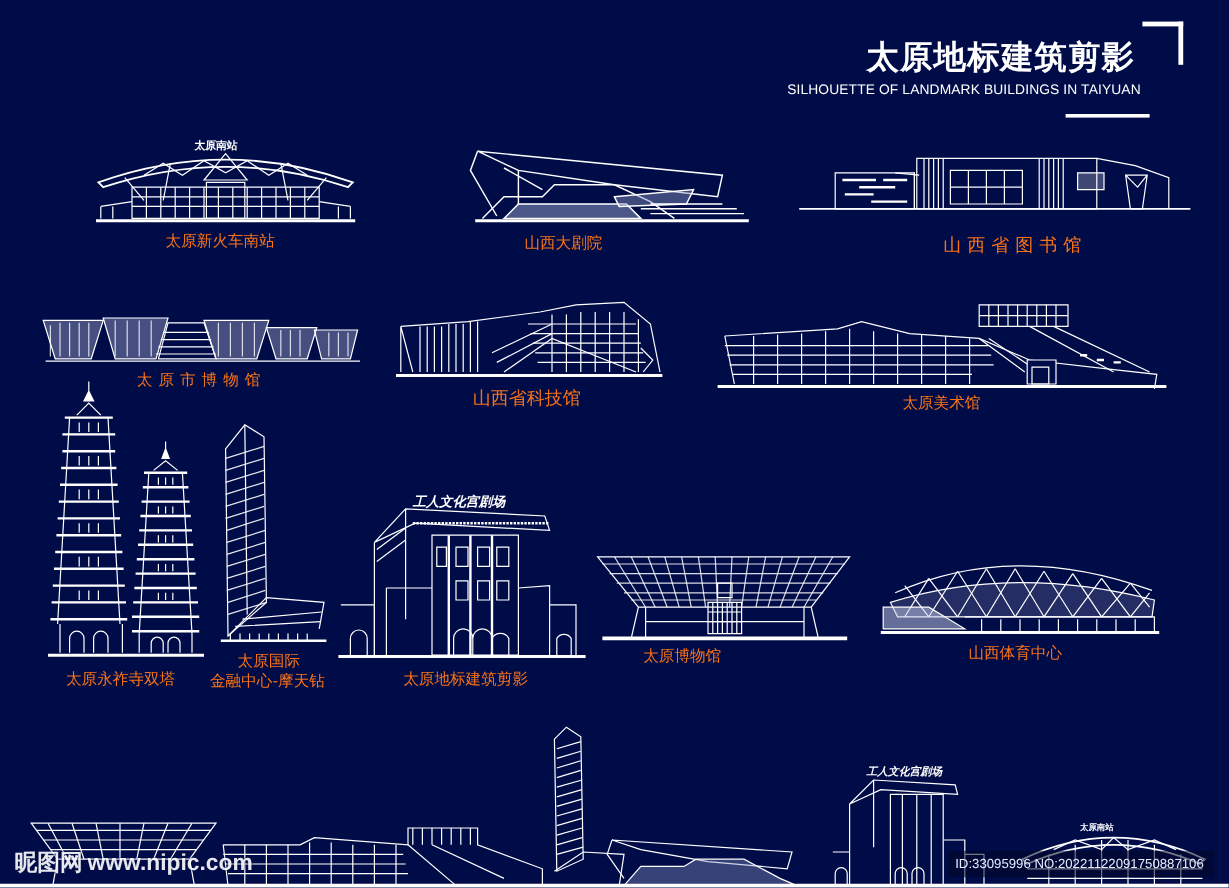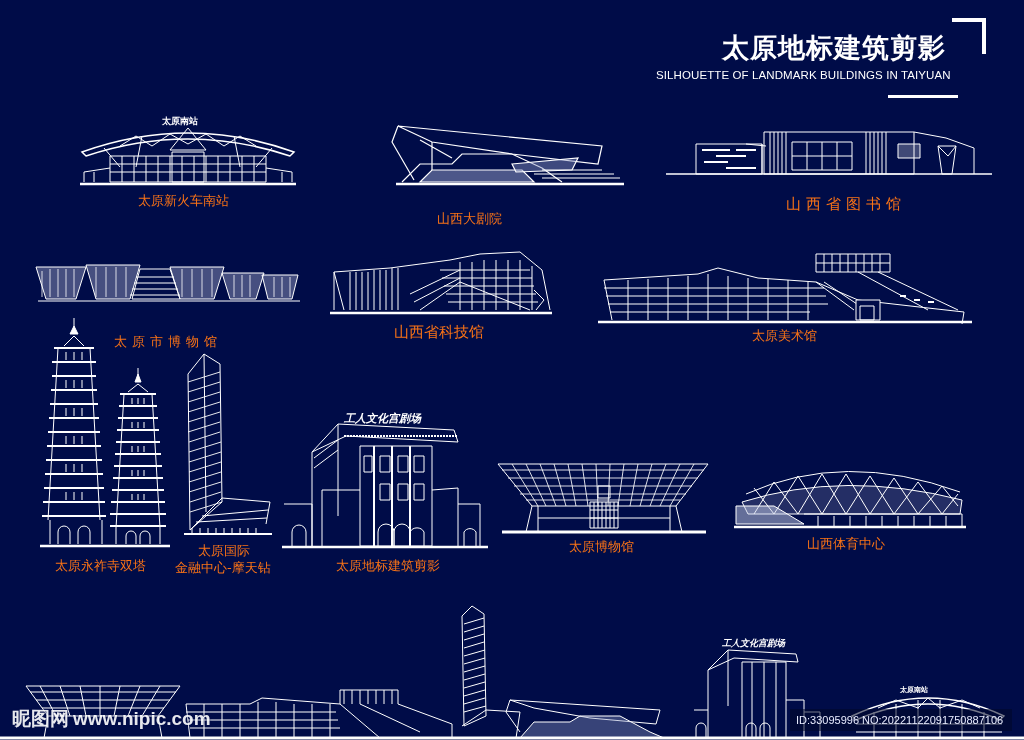--- a/index.html
+++ b/index.html
@@ -45,21 +45,21 @@
   <svg class="bldg" style="left:392px;top:124px" width="232" height="64" viewBox="0 0 232 64" fill="none" stroke="#fff" stroke-width="1.2">
     <path d="M6 2 L210 22 L206 40 L120 30 L40 18 Z"></path>
     <path d="M6 2 L0 18 L22 56"></path>
     <path d="M28 16 L60 34 M40 18 L40 46"></path>
     <path d="M10 58 L28 40 L60 40 L70 30 L120 30 L150 44 L170 58"></path>
     <path d="M28 58 L40 46 L130 46 L142 58 Z" fill="#8a95c0" fill-opacity="0.55"></path>
     <path d="M120 40 L186 34 L180 46 L124 48 Z" fill="#8a95c0" fill-opacity="0.45"></path>
     <path d="M142 50 L222 50 M150 54 L228 54 M150 46 L210 46"></path>
     <path d="M4 60h228" stroke-width="2.5"></path>
   </svg>
-  <div class="label" style="left:437px;top:210px">山西大剧院</div>
+  <div class="label" style="left:437px;top:194px">山西大剧院</div>
 
   <svg class="bldg" style="left:666px;top:128px" width="326" height="48" viewBox="0 0 326 48" fill="none" stroke="#fff" stroke-width="1">
     <rect x="30" y="16" width="66" height="30"></rect>
     <path d="M36 22h28 M50 28h30 M38 34h24 M60 40h30 M70 22h20" stroke-width="2"></path>
     <path d="M96 16 L96 46 M80 16 L100 18"></path>
     <rect x="98" y="4" width="150" height="42"></rect>
     <path d="M104 4v42 M108 4v42 M112 4v42 M116 4v42 M120 4v42 M200 4v42 M204 4v42 M208 4v42 M212 4v42 M216 4v42 M220 4v42"></path>
     <rect x="126" y="14" width="60" height="28"></rect>
     <path d="M141 14v28 M156 14v28 M171 14v28 M126 28h60"></path>
     <rect x="232" y="16" width="22" height="14" fill="#fff" fill-opacity="0.25"></rect>
@@ -73,21 +73,21 @@
     <path d="M0 4 L50 4 L40 36 L10 36 Z" fill="#c8cfea" fill-opacity="0.35"></path>
     <path d="M50 2 L104 2 L94 36 L60 36 Z" fill="#c8cfea" fill-opacity="0.35"></path>
     <path d="M104 6 L134 6 L144 36 L96 36 Z"></path>
     <path d="M100 14h38 M98 20h42 M96 26h46 M94 32h50"></path>
     <path d="M134 4 L188 4 L178 36 L144 36 Z" fill="#c8cfea" fill-opacity="0.35"></path>
     <path d="M186 10 L228 10 L220 36 L194 36 Z" fill="#c8cfea" fill-opacity="0.35"></path>
     <path d="M226 12 L262 12 L256 36 L232 36 Z" fill="#c8cfea" fill-opacity="0.35"></path>
     <path d="M6 8v26 M14 6v28 M22 6v28 M30 6v28 M38 6v28 M60 4v30 M70 4v30 M80 4v30 M90 4v30 M146 6v28 M156 6v28 M166 6v28 M176 6v28 M198 12v22 M206 12v22 M214 12v22 M238 14v20 M246 14v20 M254 14v20" stroke-opacity="0.8"></path>
     <path d="M2 38h262"></path>
   </svg>
-  <div class="label wide" style="left:114px;top:333px">太原市博物馆</div>
+  <div class="label wide" style="left:114px;top:308px">太原市博物馆</div>
 
   <svg class="bldg" style="left:330px;top:250px" width="222" height="66" viewBox="0 0 222 66" fill="none" stroke="#fff" stroke-width="1">
     <path d="M4 22 L60 18 L120 10 L150 4 L190 2 L212 20 L220 60"></path>
     <path d="M4 22 L14 60 M4 22 L4 60"></path>
     <path d="M20 22v38 M26 22v38 M32 22v38 M38 22v38 M44 20v40 M50 20v40 M56 20v40 M62 18v42 M68 18v42"></path>
     <path d="M90 60 L130 32 L200 60"></path>
     <path d="M110 20h90 M112 28h90 M114 36h90 M116 44h90 M118 52h90"></path>
     <path d="M130 12v48 M142 12v48 M154 10v50 M166 10v50 M178 10v50 M190 10v50 M202 16v44"></path>
     <path d="M80 44 L130 20 M84 52 L130 28"></path>
     <path d="M204 40 L214 50 L206 60"></path>
@@ -170,21 +170,21 @@
     <path d="M0 2 L210 2 L178 44 L34 44 Z"></path>
     <path d="M4 8h202 M10 16h190 M16 24h178 M22 32h166 M28 38h154" stroke-opacity="0.85"></path>
     <path d="M14 2 L40 44 M28 2 L48 44 M42 2 L58 44 M56 2 L68 44 M70 2 L78 44 M84 2 L90 44 M98 2 L100 44 M112 2 L110 44 M126 2 L120 44 M140 2 L132 44 M154 2 L142 44 M168 2 L152 44 M182 2 L162 44 M196 2 L172 44" stroke-opacity="0.85"></path>
     <rect x="100" y="24" width="12" height="12"></rect>
     <rect x="92" y="40" width="28" height="26"></rect>
     <path d="M96 40v26 M100 40v26 M104 40v26 M108 40v26 M112 40v26 M116 40v26 M92 48h28 M92 56h28"></path>
     <path d="M34 44 L28 70 M40 44 L40 70 M178 44 L184 70 M172 44 L172 70"></path>
     <path d="M40 56h132"></path>
     <path d="M4 70h204" stroke-width="3"></path>
   </svg>
-  <div class="label" style="left:569px;top:538px">太原博物馆</div>
+  <div class="label" style="left:536px;top:538px">太原博物馆</div>
 
   <svg class="bldg" style="left:734px;top:464px" width="232" height="66" viewBox="0 0 232 66" fill="none" stroke="#fff" stroke-width="1">
     <path d="M12 30 Q110 -14 226 28"></path>
     <path d="M8 38 Q110 6 228 36 L226 50 L14 50 Z" fill="#c8cfea" fill-opacity="0.18"></path>
     <path d="M20 24 L40 50 M40 18 L64 50 M64 12 L88 50 M88 10 L112 50 M112 10 L136 50 M136 12 L160 50 M160 14 L184 50 M184 18 L208 50 M208 22 L224 42"></path>
     <path d="M40 18 L20 50 M64 12 L40 50 M88 10 L64 50 M112 10 L88 50 M136 12 L112 50 M160 14 L136 50 M184 18 L160 50 M208 22 L184 50 M224 30 L208 50"></path>
     <path d="M2 42 L40 42 L70 60 L2 60 Z" fill="#c8cfea" fill-opacity="0.5"></path>
     <path d="M70 50 L228 50 L228 62"></path>
     <path d="M84 52v10 M100 52v10 M116 52v10 M132 52v10 M148 52v10 M164 52v10 M180 52v10 M196 52v10 M212 52v10"></path>
     <path d="M0 63h232" stroke-width="2.5"></path>

